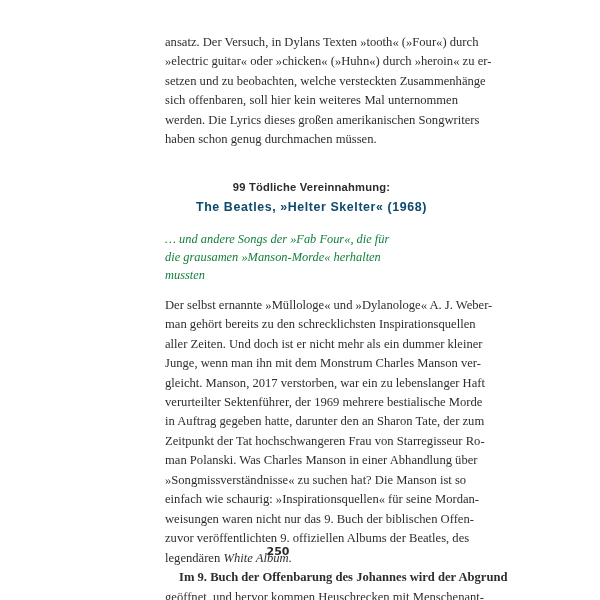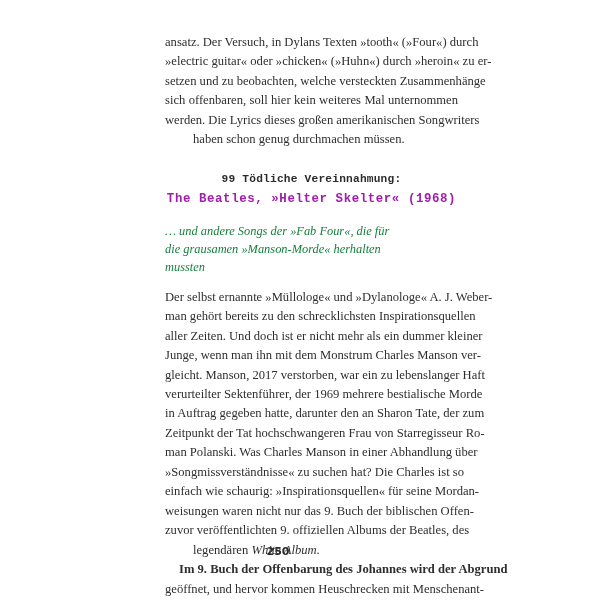--- a/index.html
+++ b/index.html
@@ -4,28 +4,28 @@
 <style>
   html, body { margin: 0; padding: 0; background: #ffffff; }
   body { width: 600px; height: 600px; position: relative; overflow: hidden; }
   .page {
     position: absolute; left: 165px; top: 33px; width: 293px;
     font-family: "Liberation Serif", "DejaVu Serif", serif;
     font-size: 12.6px; line-height: 19.45px; color: #2e2e2e;
   }
   .para { margin: 0; text-align: justify; text-align-last: left; hyphens: manual; }
   .para .ln { display: block; text-align: justify; text-align-last: justify; white-space: nowrap; }
-  .para .ln.last { text-align-last: left; margin-left: 28px; }
+  .para .ln.last { text-align-last: left; }
   .indent { padding-left: 14px; font-weight: bold; }
   .heading {
-    margin-top: 20px; text-align: center;
-    font-family: Liberation Mono, monospace;
+    margin-top: 28px; text-align: center;
+    font-family: Liberation Sans, sans-serif;
   }
   .h-num { font-size: 11.2px; font-weight: bold; color: #2b2b2b; line-height: 18px; letter-spacing: 0.2px; }
-  .h-sub { font-size: 12.4px; font-weight: bold; color: #a21caf; line-height: 22px; letter-spacing: 0.6px; }
+  .h-sub { font-size: 12.4px; font-weight: bold; color: #0c4a6e; line-height: 22px; letter-spacing: 0.6px; }
   .epigraph {
     margin-top: 12px; margin-bottom: 12px; text-align: left; font-style: italic;
     color: #15803d; font-size: 12.4px; line-height: 18px;
   }
   .epigraph .ln { display: block; }
   em { font-style: italic; }
   .folio {
     position: absolute; left: 0; width: 556px; top: 545px; text-align: center;
     font-family: "DejaVu Sans", "Liberation Sans", sans-serif; font-weight: bold;
     font-size: 11px; color: #2b2b2b;
@@ -59,21 +59,21 @@
   <p class="para">
     <span class="ln">Der selbst ernannte »Müllologe« und »Dylanologe« A. J. Weber-</span>
     <span class="ln">man gehört bereits zu den schrecklichsten Inspirationsquellen</span>
     <span class="ln">aller Zeiten. Und doch ist er nicht mehr als ein dummer kleiner</span>
     <span class="ln">Junge, wenn man ihn mit dem Monstrum Charles Manson ver-</span>
     <span class="ln">gleicht. Manson, 2017 verstorben, war ein zu lebenslanger Haft</span>
     <span class="ln">verurteilter Sektenführer, der 1969 mehrere bestialische Morde</span>
     <span class="ln">in Auftrag gegeben hatte, darunter den an Sharon Tate, der zum</span>
     <span class="ln">Zeitpunkt der Tat hochschwangeren Frau von Starregisseur Ro-</span>
     <span class="ln">man Polanski. Was Charles Manson in einer Abhandlung über</span>
-    <span class="ln">»Songmissverständnisse« zu suchen hat? Die Charles ist so</span>
+    <span class="ln">»Songmissverständnisse« zu suchen hat? Die Manson ist so</span>
     <span class="ln">einfach wie schaurig: »Inspirationsquellen« für seine Mordan-</span>
     <span class="ln">weisungen waren nicht nur das 9. Buch der biblischen Offen-</span>
     <span class="ln">zuvor veröffentlichten 9. offiziellen Albums der Beatles, des</span>
     <span class="ln last"><span>legendären </span><em>White Album</em><span>.</span></span>
   </p>
 
   <p class="para">
     <span class="ln indent">Im 9. Buch der Offenbarung des Johannes wird der Abgrund</span>
     <span class="ln">geöffnet, und hervor kommen Heuschrecken mit Menschenant-</span>
 

